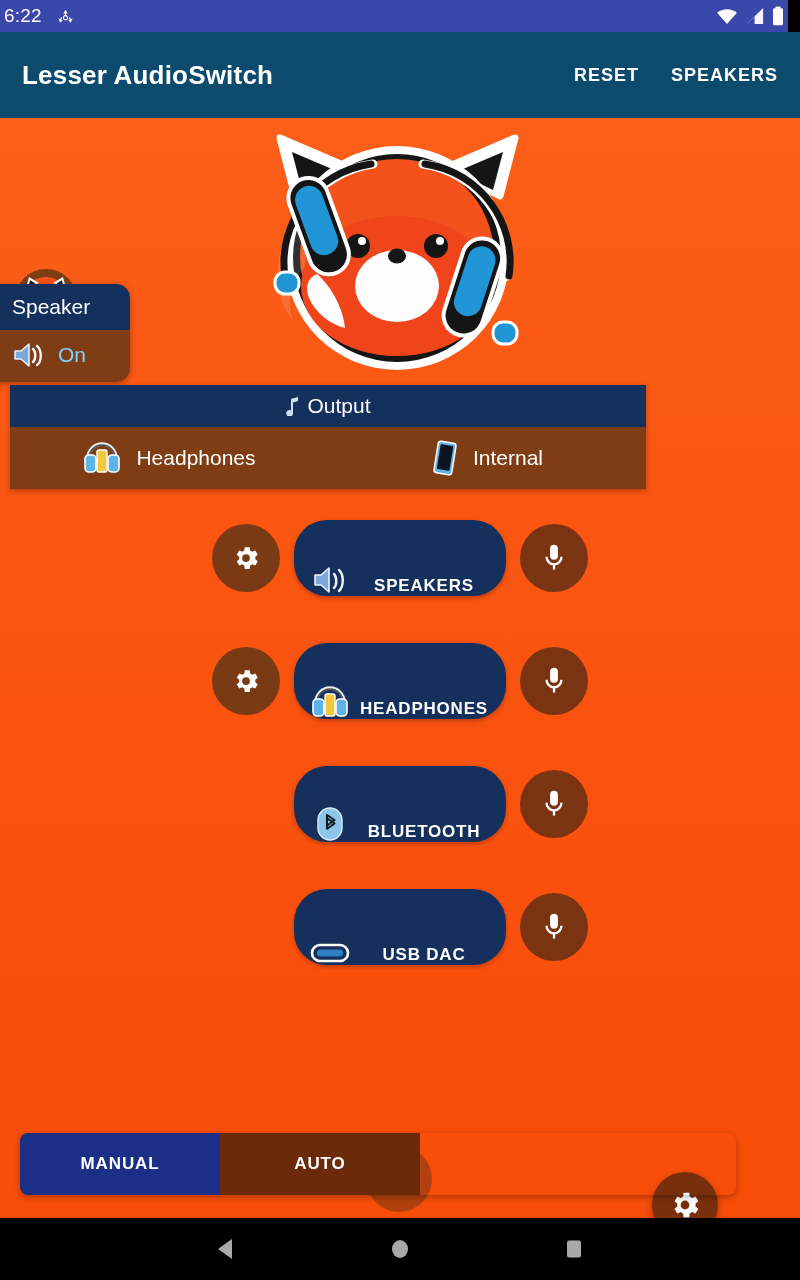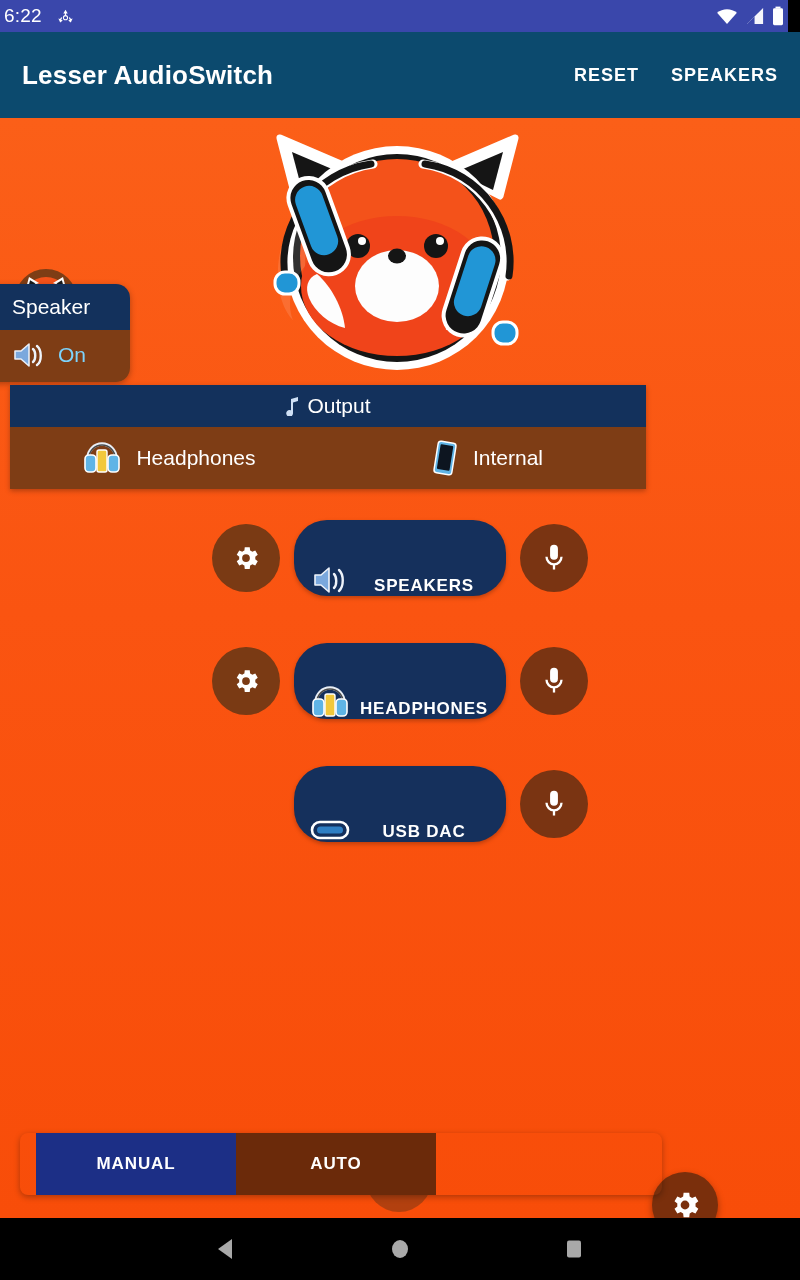--- a/index.html
+++ b/index.html
@@ -119,24 +119,23 @@
   }
   .fab{
     position:absolute; left:652px; top:1054px; width:66px; height:66px;
     border-radius:50%; background:#7a2f0c;
     display:flex; align-items:center; justify-content:center; cursor:pointer;
     box-shadow:0 3px 7px rgba(0,0,0,.35);
   }
 
   
   .tabbar{
-    position:absolute; left:20px; top:1015px; width:642px; height:62px;
+    position:absolute; left:20px; top:1015px; width:716px; height:62px;
     border-radius:8px; overflow:hidden; display:flex;
     box-shadow:0 2px 6px rgba(0,0,0,.3);
-    padding-left:16px;
   }
   .tab{
     display:flex; align-items:center; justify-content:center;
     color:#fff; font-size:17px; font-weight:bold; letter-spacing:.9px;
     background:#6b2a0a; cursor:pointer; height:100%;
   }
   .tab.selected{ background:#1c2f86; }
 
   
   .navbar{
@@ -332,20 +331,39 @@
         </div>
         <div class="circle-btn mic">
           <svg width="22" height="30" viewBox="0 0 18 26">
             <rect x="5.6" y="1.5" width="6.8" height="13" rx="3.4" fill="#fff"></rect>
             <path d="M2.5 12a6.5 6.5 0 0 0 13 0" fill="none" stroke="#fff" stroke-width="2"></path>
             <path d="M9 18.5V23" stroke="#fff" stroke-width="2"></path>
           </svg>
         </div>
       </div>
 
+      <div class="device-row">
+        <div class="circle-spacer"></div>
+        <div class="pill">
+          <span class="pill-icon">
+            <svg width="34" height="36" viewBox="0 0 34 36">
+              <rect x="5" y="2" width="24" height="32" rx="12" fill="#8cc6ea" stroke="#dcecf7" stroke-width="1.4"></rect>
+              <path d="M14 7.5 21.5 14 14 20.5V3.5L21.5 10 14 16.5" fill="none" stroke="#0f1a22" stroke-width="2.1" stroke-linejoin="round" stroke-linecap="round" transform="translate(0,6) scale(1,0.82)"></path>
+            </svg>
+          </span>
+          <span class="pill-label">BLUETOOTH</span>
+        </div>
+        <div class="circle-btn mic">
+          <svg width="22" height="30" viewBox="0 0 18 26">
+            <rect x="5.6" y="1.5" width="6.8" height="13" rx="3.4" fill="#fff"></rect>
+            <path d="M2.5 12a6.5 6.5 0 0 0 13 0" fill="none" stroke="#fff" stroke-width="2"></path>
+            <path d="M9 18.5V23" stroke="#fff" stroke-width="2"></path>
+          </svg>
+        </div>
+      </div>
 
       <div class="device-row">
         <div class="circle-spacer"></div>
         <div class="pill">
           <span class="pill-icon">
             <svg width="40" height="24" viewBox="0 0 40 24">
               <rect x="2" y="4" width="36" height="16" rx="8" fill="none" stroke="#fff" stroke-width="2.6"></rect>
               <rect x="7" y="8.5" width="26" height="7" rx="3.5" fill="#2f7fc4"></rect>
             </svg>
           </span>

